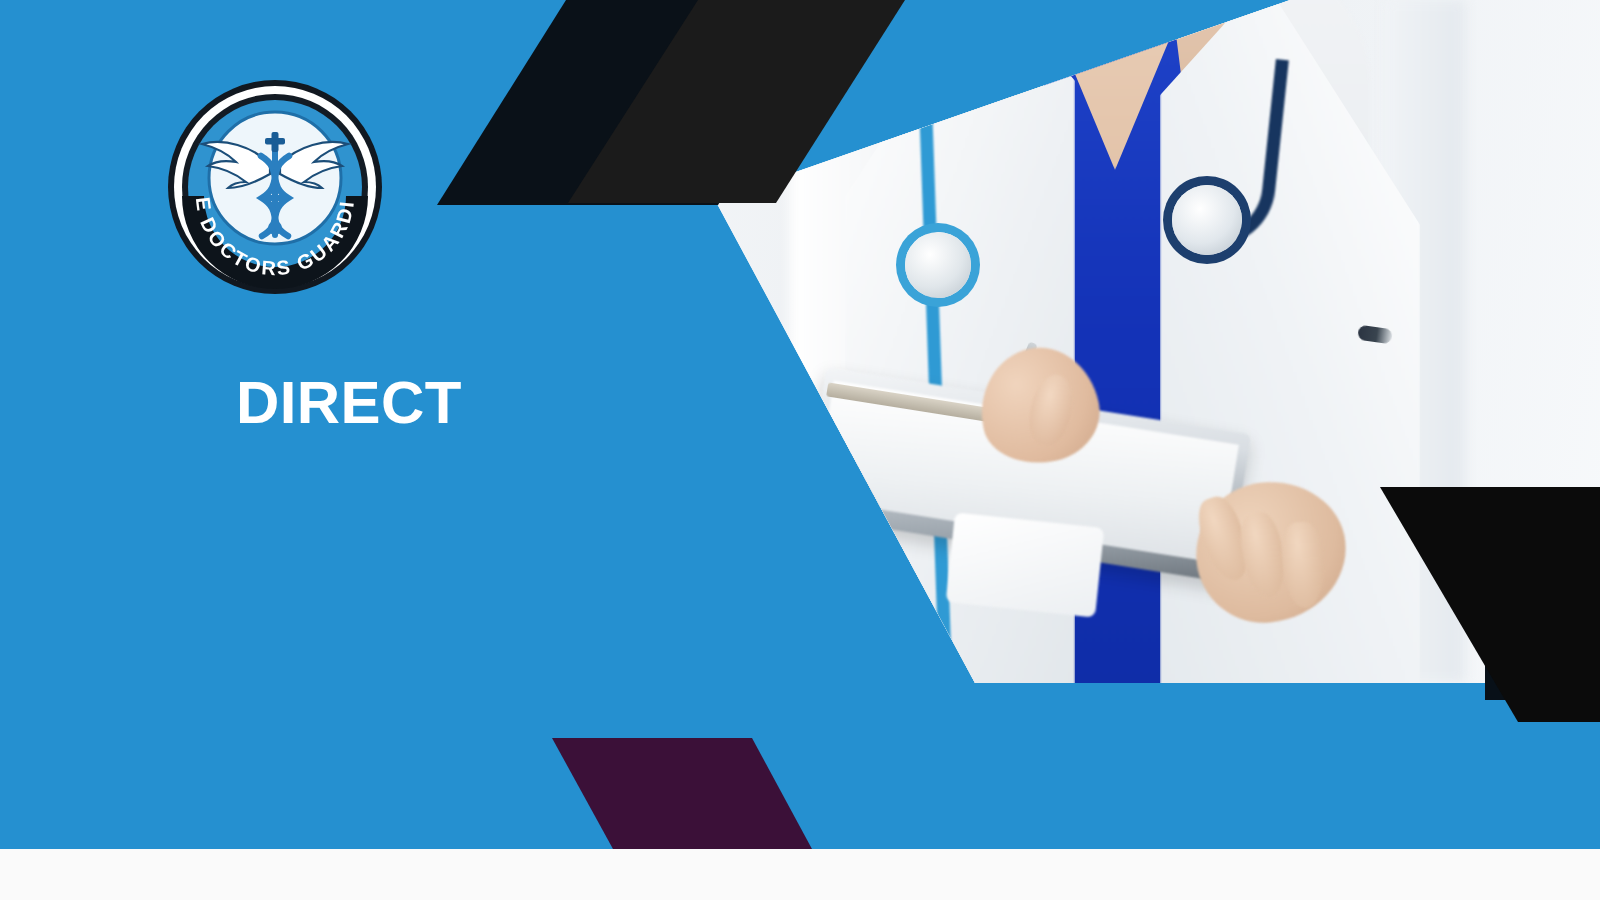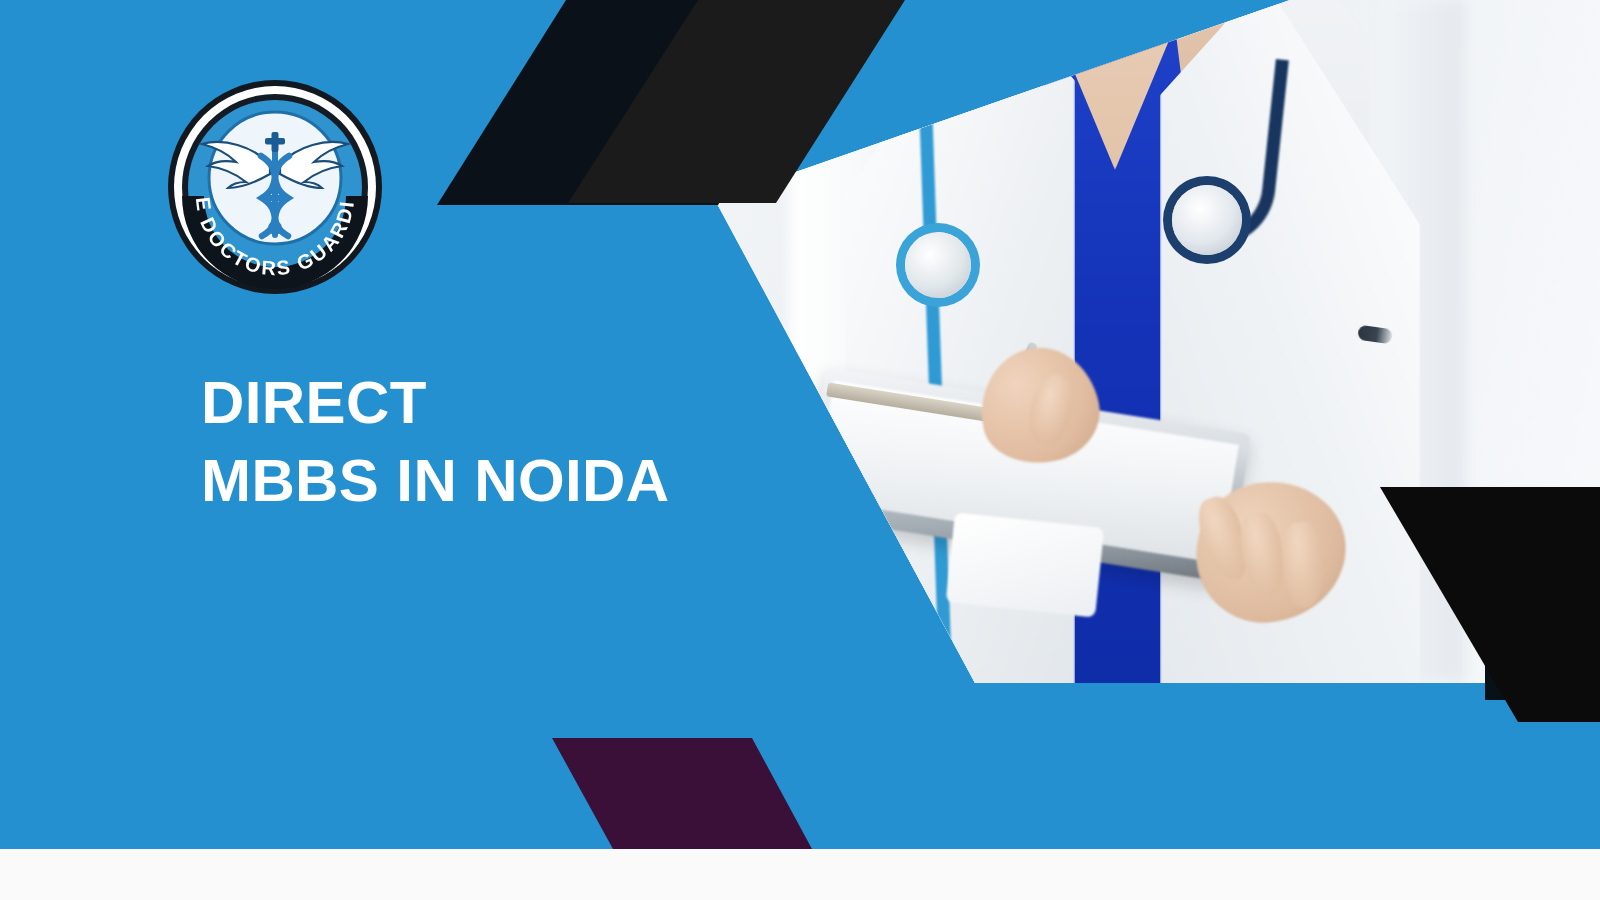--- a/index.html
+++ b/index.html
@@ -323,21 +323,21 @@
     position: absolute;
     left: 201px; top: 364px;
     width: 620px;
     color: #ffffff;
     font-family: "Liberation Sans", sans-serif;
     font-weight: bold;
     font-size: 60px;
     line-height: 78px;
     letter-spacing: 0.4px;
   }
-  .headline .line { display: block; white-space: nowrap; }
+  .headline .line { display: block; white-space: nowrap; margin-left: 35px; }
 </style>
 </head>
 <body>
 
 <div class="banner">
 
   <div class="blue-base"></div>
 
   <div class="photo-panel">
     <div class="photo-inner"></div>
@@ -420,16 +420,15 @@
       <rect x="95" y="117" width="28" height="6" rx="3" fill="#2a7fc0"></rect>
 
       <text font-family="Liberation Sans, sans-serif" font-size="20" font-weight="bold" fill="#ffffff" letter-spacing="2.4">
         <textPath href="#arcPath" startOffset="50%" text-anchor="middle">THE DOCTORS GUARDIAN</textPath>
       </text>
     </svg>
   </div>
 
   <div class="headline">
     <span class="line">DIRECT</span>
-    <span class="line">MBBS IN NOIDA</span>
   </div>
 
 </div>
 
 </body></html>

